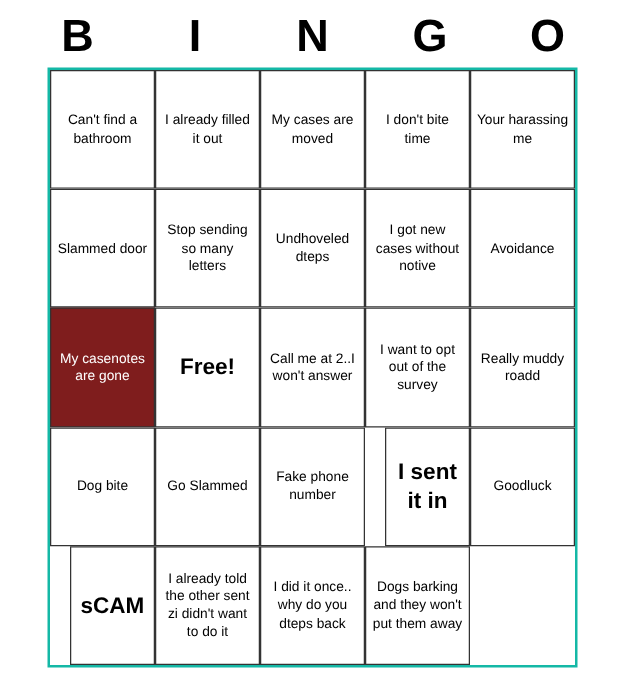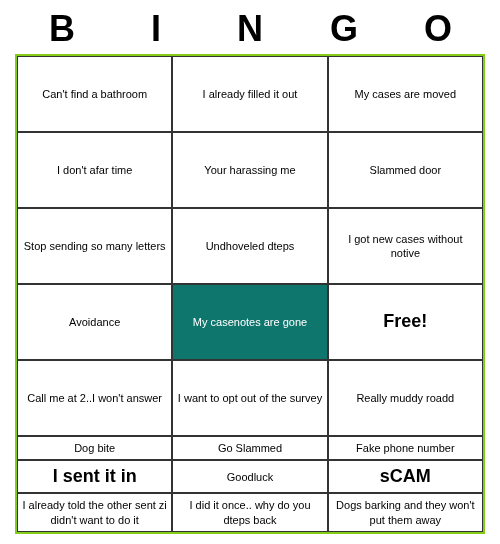--- a/index.html
+++ b/index.html
@@ -21,66 +21,67 @@
     }
     .bingo-letter {
       font-size: 36px;
       font-weight: bold;
       width: 88px;
       text-align: center;
       color: #000;
     }
     .bingo-grid {
       display: grid;
-      grid-template-columns: repeat(3, 1fr);
+      grid-template-columns: repeat(5, 1fr);
       grid-template-rows: repeat(5, 1fr);
-      width: 470px;
+      width: 424px;
       height: 480px;
-      border: 2px solid #84cc16;
+      border: 2px solid #14b8a6;
     }
     .cell {
       border: 1px solid #333;
       display: flex;
       align-items: center;
       justify-content: center;
       text-align: center;
       padding: 4px;
       font-size: 11px;
       line-height: 1.3;
       background: #fff;
       color: #000;
     }
     .cell.highlighted {
-      background: #0f766e;
+      background: #7f1d1d;
       color: #fff;
     }
     .cell.free {
       font-size: 18px;
       font-weight: bold;
     }
     .cell.large-text {
       font-size: 18px;
       font-weight: bold;
+      margin-left: 16px;
     }
   </style>
 </head>
 <body>
 
 <div class="bingo-header">
 <div class="bingo-letter">B</div>
     <div class="bingo-letter">I</div>
     <div class="bingo-letter">N</div>
     <div class="bingo-letter">G</div>
     <div class="bingo-letter">O</div>
   </div>
 <div class="bingo-grid">
 <div class="cell">Can't find a bathroom</div>
     <div class="cell">I already filled it out</div>
     <div class="cell">My cases are moved</div>
-    <div class="cell">I don't afar time</div>
+    <div class="cell">I don't bite time</div>
     <div class="cell">Your harassing me</div>
     <div class="cell">Slammed door</div>
     <div class="cell">Stop sending so many letters</div>
     <div class="cell">Undhoveled dteps</div>
     <div class="cell">I got new cases without notive</div>
     <div class="cell">Avoidance</div>
     <div class="cell highlighted">My casenotes are gone</div>
     <div class="cell free">Free!</div>
     <div class="cell">Call me at 2..I won't answer</div>
     <div class="cell">I want to opt out of the survey</div>

